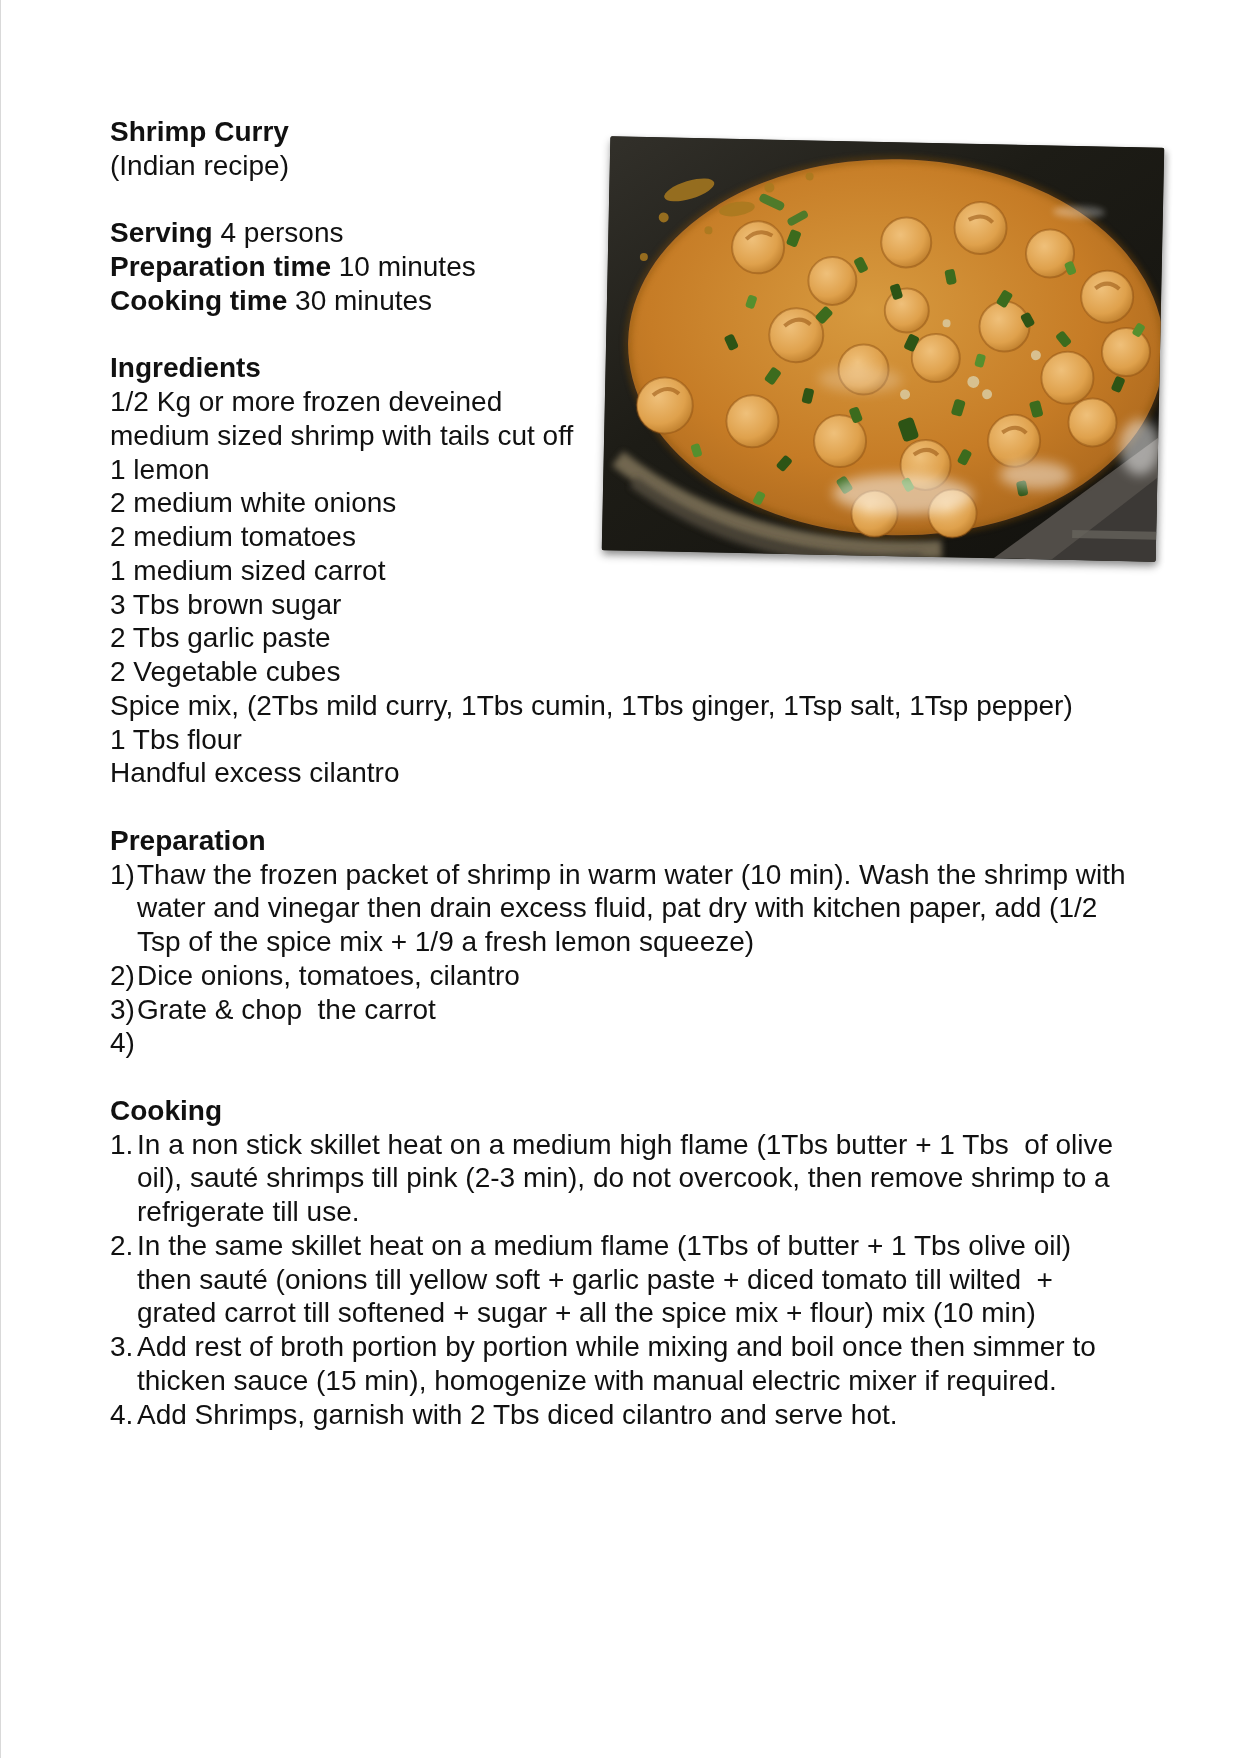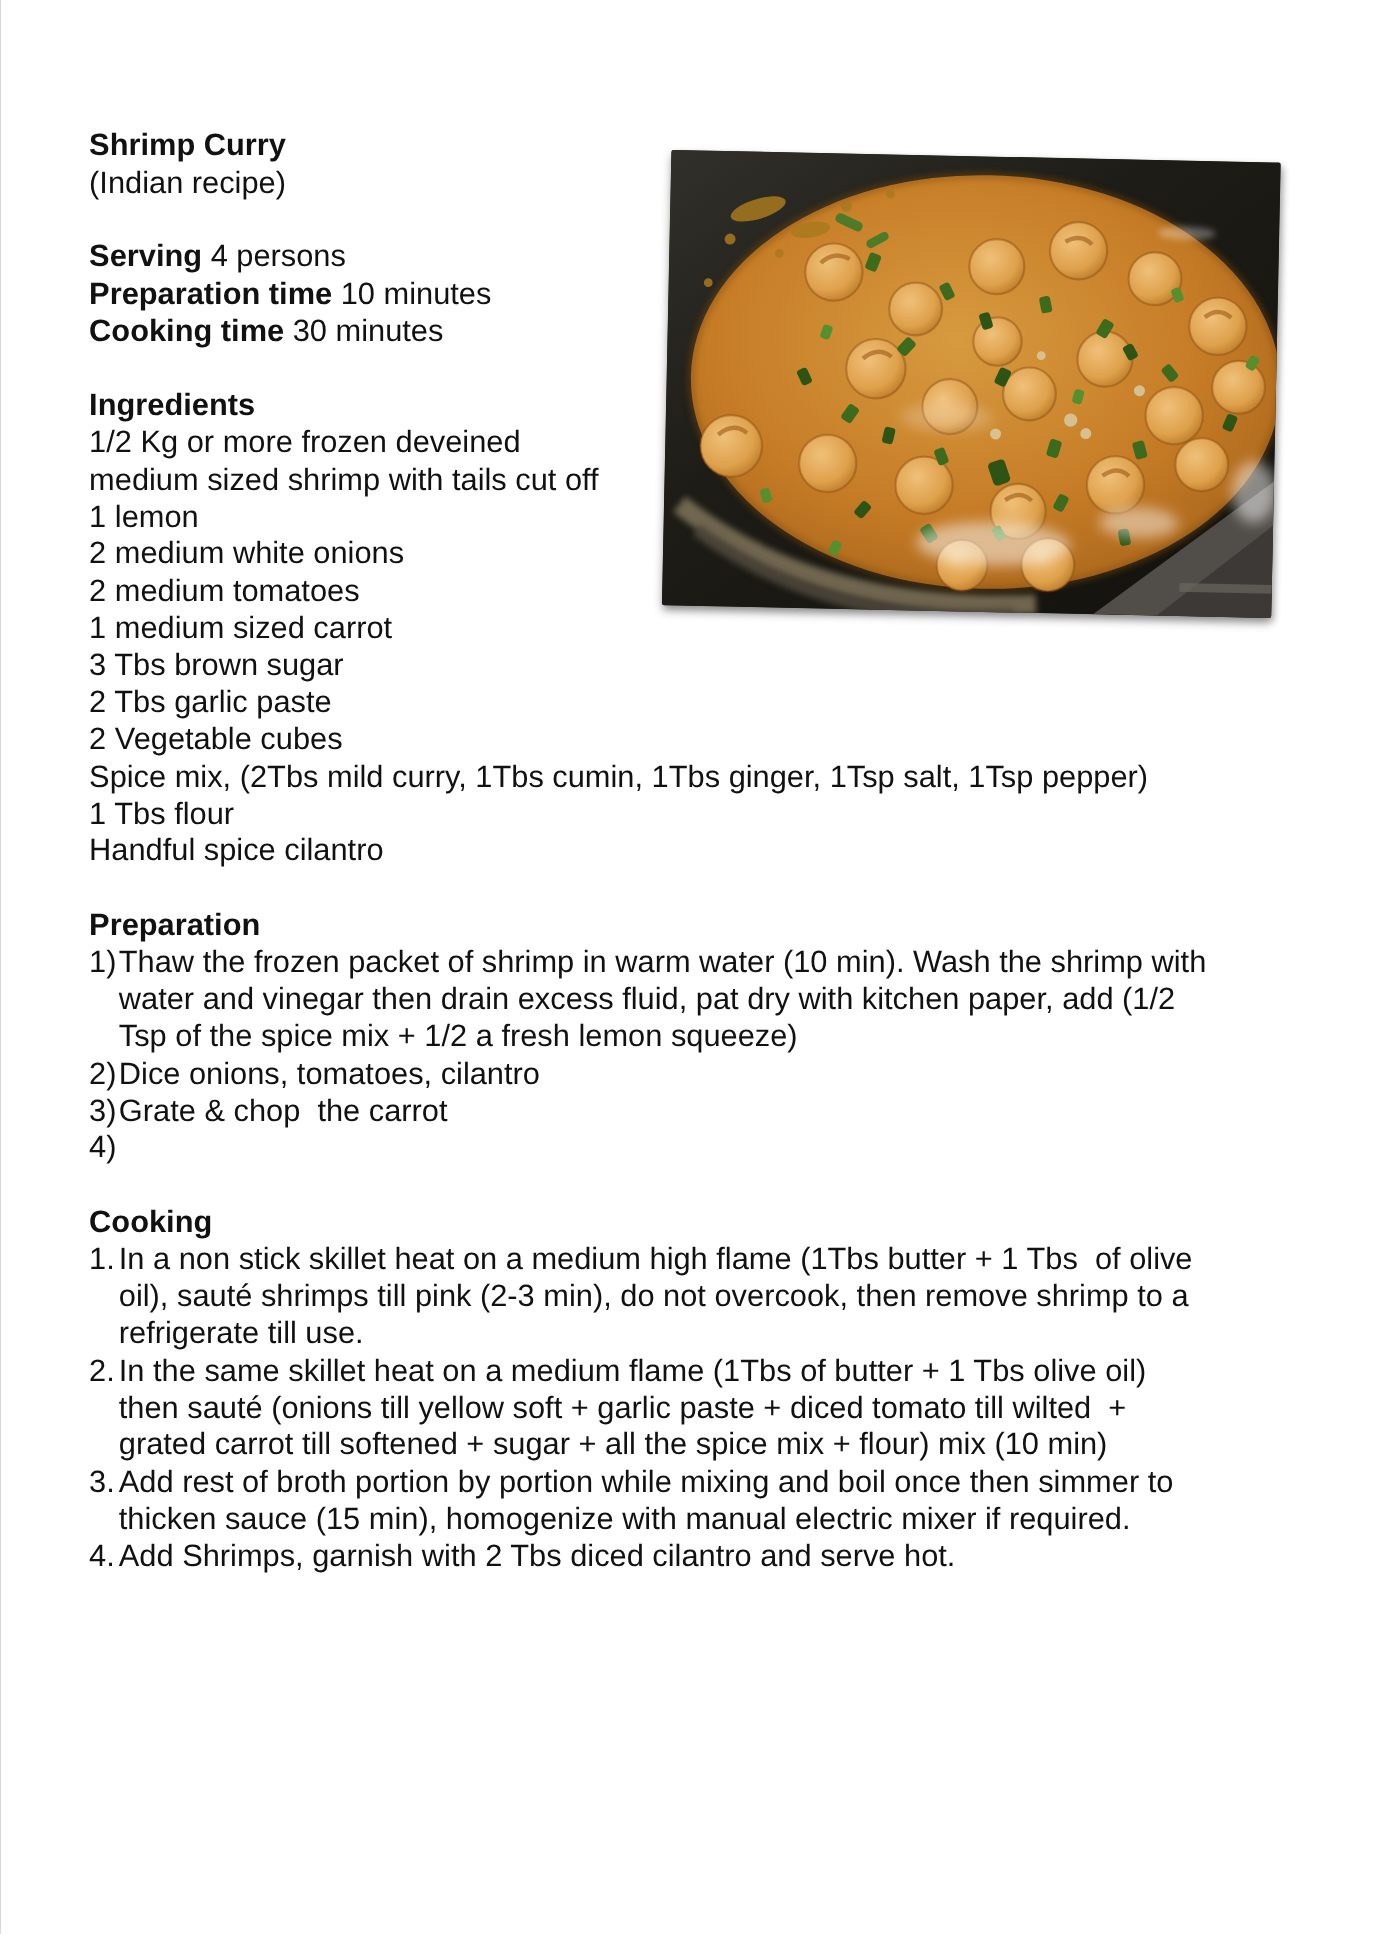--- a/index.html
+++ b/index.html
@@ -10,21 +10,21 @@
     color: #111;
     position: relative;
     overflow: hidden;
   }
   .page-edge {
     position: absolute; left: 0; top: 0; bottom: 0; width: 1px;
     background: #d9d9d9;
   }
   .content {
     position: absolute; left: 0; top: 0; width: 1225px;
-    padding: 115px 0 0 81px;
+    padding: 115px 0 0 110px;
     box-sizing: border-box;
     font-size: 28px;
   }
   .line, .wrap-line {
     line-height: 33.75px;
     white-space: pre;
   }
   .line.blank { min-height: 33.75px; }
   .bold, b { font-weight: 700; }
   .steps { }
@@ -79,35 +79,35 @@
       <div class="line">3 Tbs brown sugar</div>
 
       <div class="line">2 Tbs garlic paste</div>
 
       <div class="line">2 Vegetable cubes</div>
 
       <div class="line">Spice mix, (2Tbs mild curry, 1Tbs cumin, 1Tbs ginger, 1Tsp salt, 1Tsp pepper)</div>
 
       <div class="line">1 Tbs flour</div>
 
-      <div class="line">Handful spice cilantro</div>
+      <div class="line">Handful excess cilantro</div>
 
 
     </div>
   <div class="line blank"></div>
 
   <div class="line bold">Preparation</div>
   <div class="steps">
 
       <div class="step">
         <span class="step-num">1)</span>
         <span class="step-body">
           <div class="wrap-line">Thaw the frozen packet of shrimp in warm water (10 min). Wash the shrimp with</div>
           <div class="wrap-line">water and vinegar then drain excess fluid, pat dry with kitchen paper, add (1/2</div>
-          <div class="wrap-line">Tsp of the spice mix + 1/2 a fresh lemon squeeze)</div>
+          <div class="wrap-line">Tsp of the spice mix + 1/9 a fresh lemon squeeze)</div>
         </span>
       </div>
 
       <div class="step">
         <span class="step-num">2)</span>
         <span class="step-body">
           <div class="wrap-line">Dice onions, tomatoes, cilantro</div>
         </span>
       </div>
 

